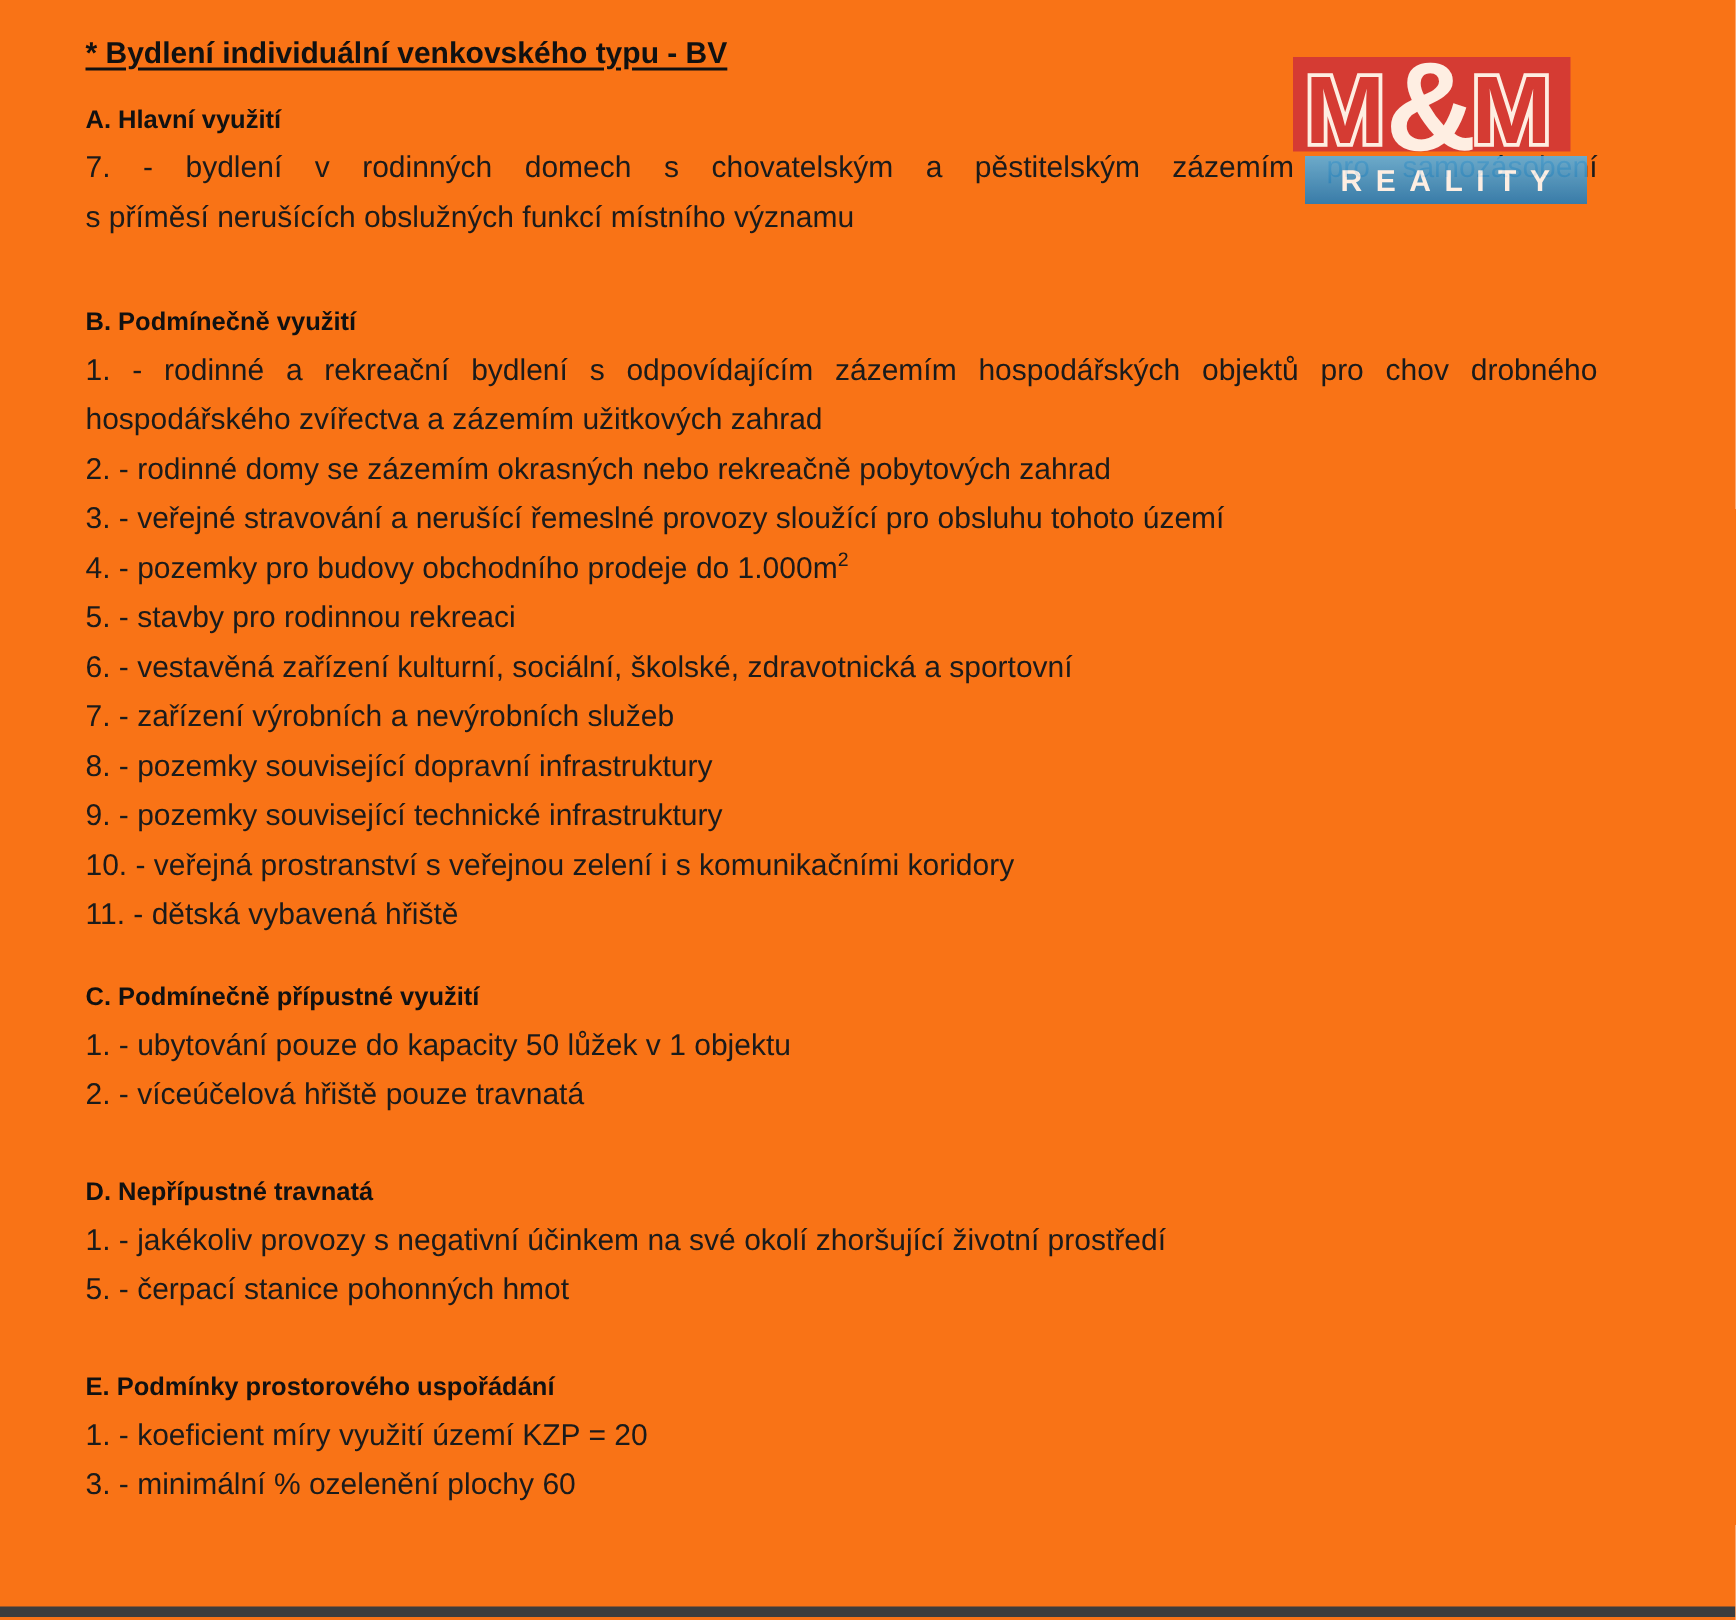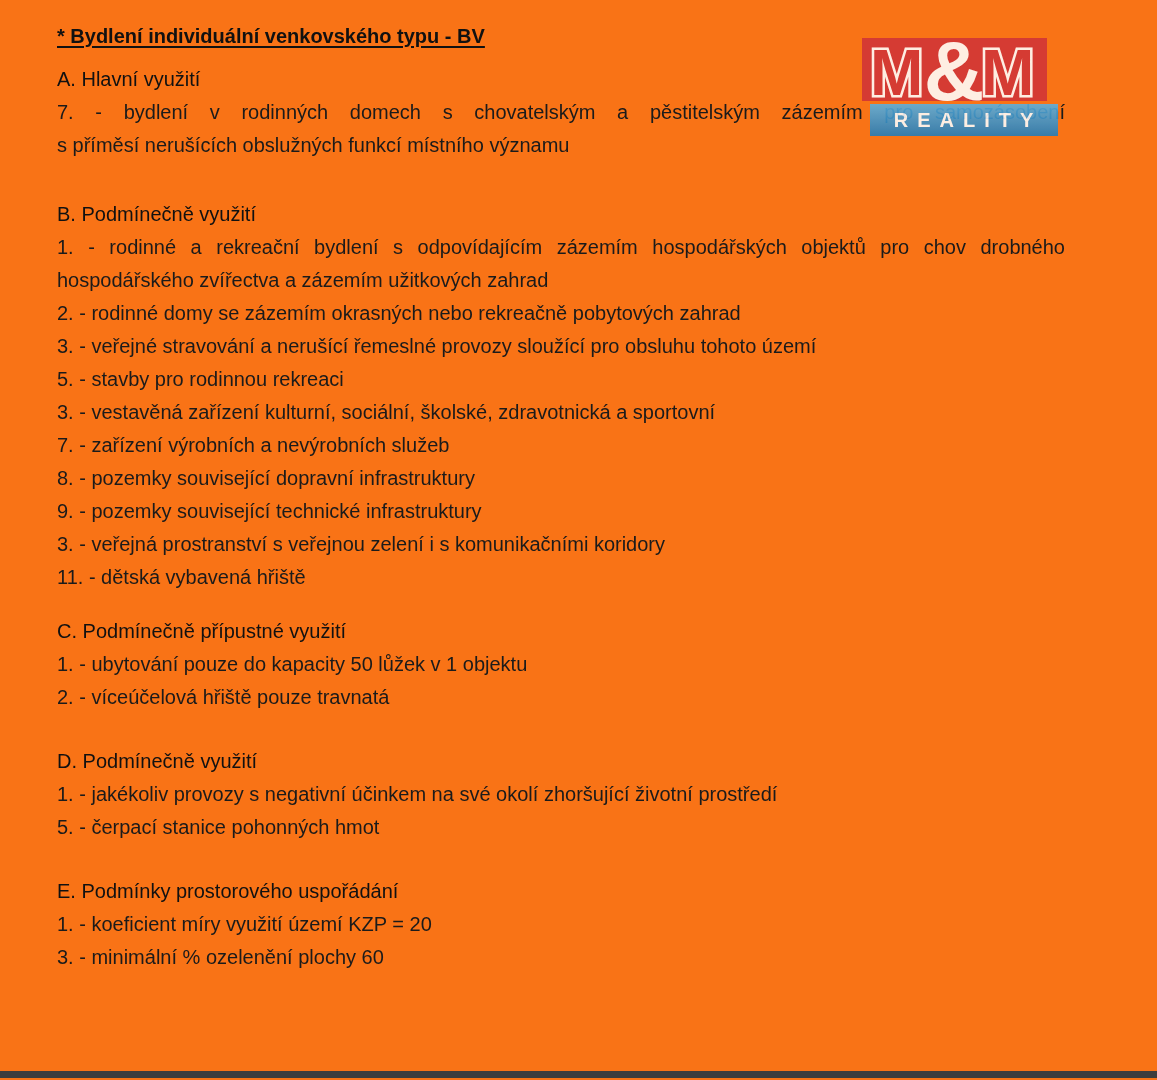--- a/index.html
+++ b/index.html
@@ -28,22 +28,22 @@
     color: #111;
   }
   section.sec { margin: 0; }
   #sec-a { margin-top: 10px; }
   #sec-b { margin-top: 36px; }
   #sec-c { margin-top: 21px; }
   #sec-d { margin-top: 31px; }
   #sec-e { margin-top: 31px; }
   .heading {
     margin: 0;
-    font-size: 20px;
-    font-weight: normal;
+    font-size: 17px;
+    font-weight: bold;
     line-height: 33px;
     color: #111;
   }
   .line {
     font-size: 20px;
     line-height: 33px;
     white-space: normal;
   }
   .line.justify {
     text-align: justify;
@@ -102,35 +102,36 @@
           <h2 class="heading">A. Hlavní využití</h2>
           <div class="line justify">7. - bydlení v rodinných domech s chovatelským a pěstitelským zázemím pro samozásobení</div>
           <div class="line">s příměsí nerušících obslužných funkcí místního významu</div>
         </section>
         <section class="sec" id="sec-b">
           <h2 class="heading">B. Podmínečně využití</h2>
           <div class="line justify">1. - rodinné a rekreační bydlení s odpovídajícím zázemím hospodářských objektů pro chov drobného</div>
           <div class="line">hospodářského zvířectva a zázemím užitkových zahrad</div>
           <div class="line">2. - rodinné domy se zázemím okrasných nebo rekreačně pobytových zahrad</div>
           <div class="line">3. - veřejné stravování a nerušící řemeslné provozy sloužící pro obsluhu tohoto území</div>
+          <div class="line"><span>4. - pozemky pro budovy obchodního prodeje do 1.000m</span><sup>2</sup></div>
           <div class="line">5. - stavby pro rodinnou rekreaci</div>
-          <div class="line">3. - vestavěná zařízení kulturní, sociální, školské, zdravotnická a sportovní</div>
+          <div class="line">6. - vestavěná zařízení kulturní, sociální, školské, zdravotnická a sportovní</div>
           <div class="line">7. - zařízení výrobních a nevýrobních služeb</div>
           <div class="line">8. - pozemky související dopravní infrastruktury</div>
           <div class="line">9. - pozemky související technické infrastruktury</div>
-          <div class="line">3. - veřejná prostranství s veřejnou zelení i s komunikačními koridory</div>
+          <div class="line">10. - veřejná prostranství s veřejnou zelení i s komunikačními koridory</div>
           <div class="line">11. - dětská vybavená hřiště</div>
         </section>
         <section class="sec" id="sec-c">
           <h2 class="heading">C. Podmínečně přípustné využití</h2>
           <div class="line">1. - ubytování pouze do kapacity 50 lůžek v 1 objektu</div>
           <div class="line">2. - víceúčelová hřiště pouze travnatá</div>
         </section>
         <section class="sec" id="sec-d">
-          <h2 class="heading">D. Podmínečně využití</h2>
+          <h2 class="heading">D. Nepřípustné travnatá</h2>
           <div class="line">1. - jakékoliv provozy s negativní účinkem na své okolí zhoršující životní prostředí</div>
           <div class="line">5. - čerpací stanice pohonných hmot</div>
         </section>
         <section class="sec" id="sec-e">
           <h2 class="heading">E. Podmínky prostorového uspořádání</h2>
           <div class="line">1. - koeficient míry využití území KZP = 20</div>
           <div class="line">3. - minimální % ozelenění plochy 60</div>
         </section>
       </div>
   </div>

